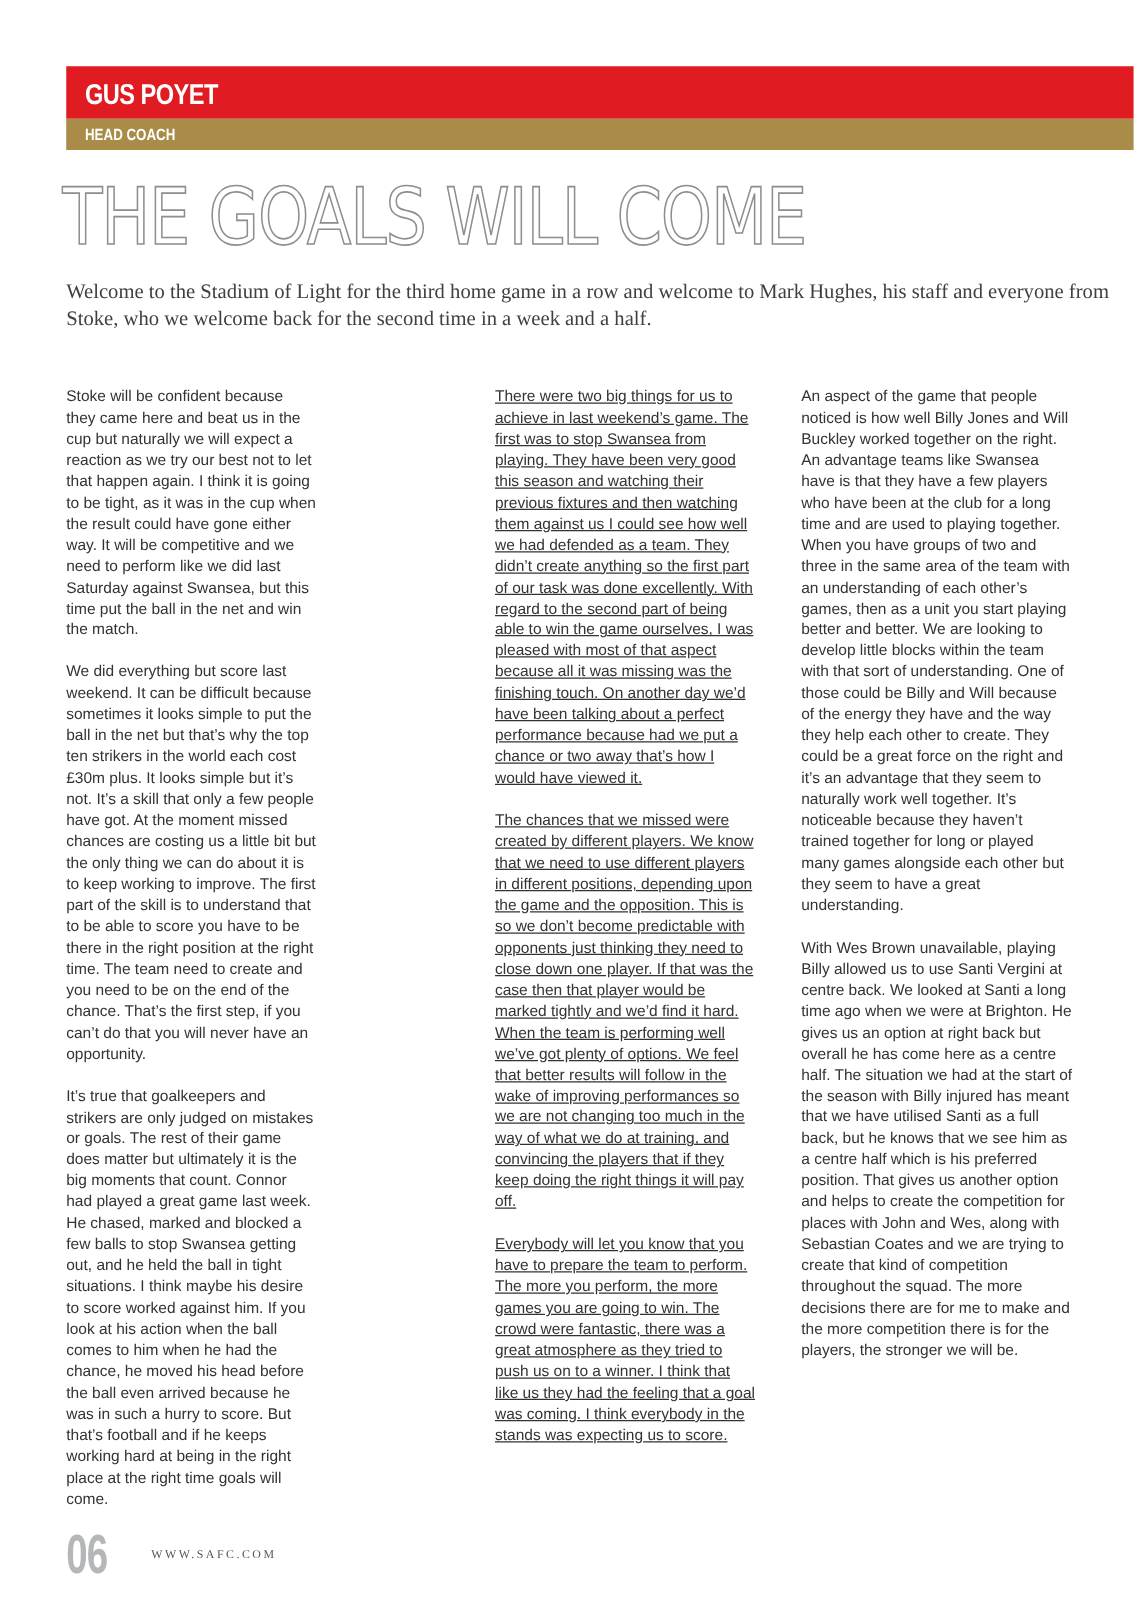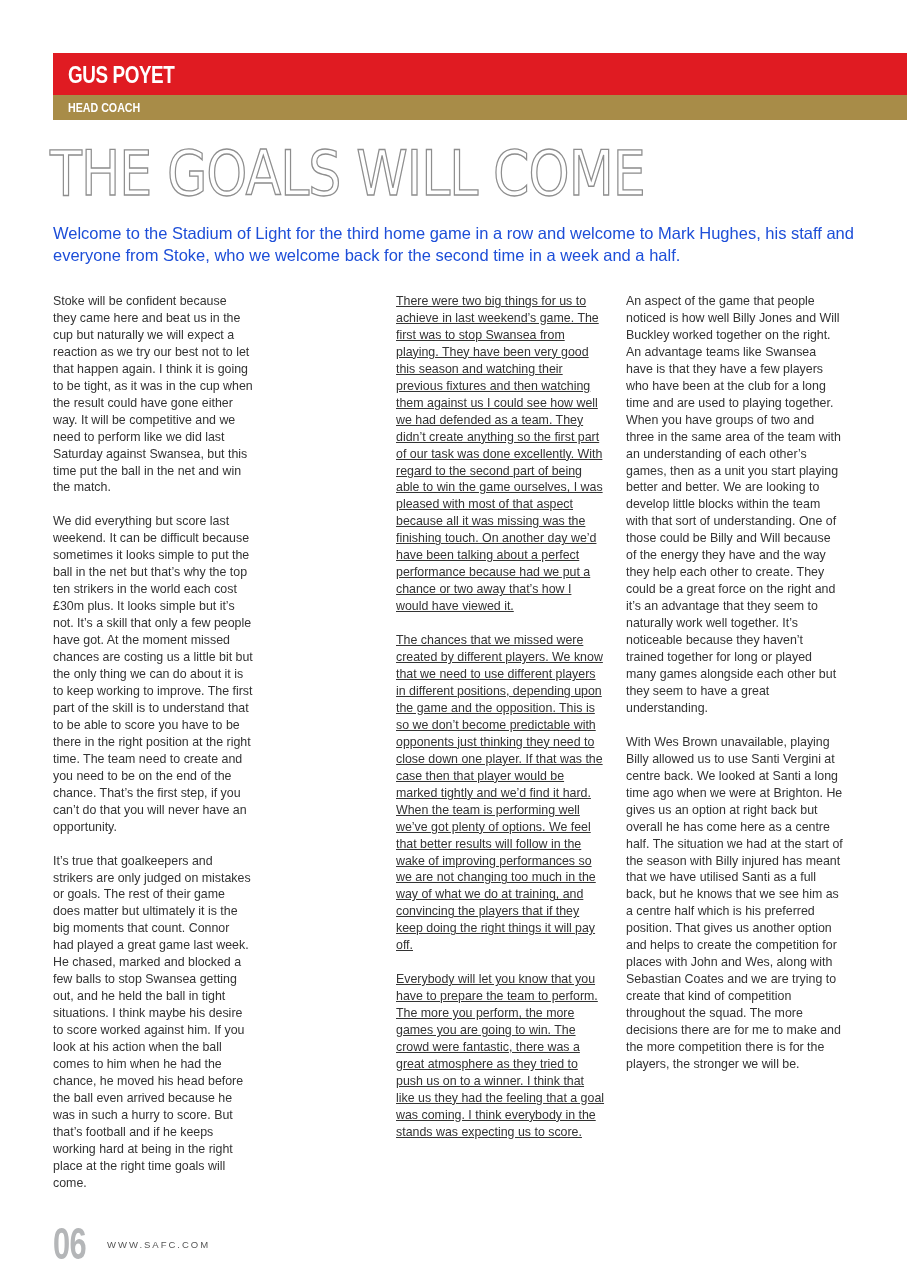--- a/index.html
+++ b/index.html
@@ -3,28 +3,28 @@
 <meta charset="utf-8">
 <style>
   html, body { margin: 0; padding: 0; background: #ffffff; }
   body { width: 907px; height: 1280px; position: relative; overflow: hidden; font-family: "DejaVu Sans", sans-serif; }
   .band-red { position: absolute; left: 53px; top: 53px; width: 854px; height: 42px; background: #e01b22; }
   .band-gold { position: absolute; left: 53px; top: 95px; width: 854px; height: 25px; background: #a88c48; }
   .coach-name { position: absolute; left: 68px; top: 60px; color: #fff; font-family: "Liberation Sans", sans-serif; font-weight: bold; font-size: 23px; letter-spacing: -0.5px; transform: scaleX(0.82); transform-origin: left center; line-height: 30px; }
   .coach-role { position: absolute; left: 68px; top: 98px; color: #fff; font-family: "Liberation Sans", sans-serif; font-weight: bold; font-size: 13px; transform: scaleX(0.82); transform-origin: left center; line-height: 20px; }
   .headline { position: absolute; left: 50px; top: 136px; font-family: "DejaVu Sans", sans-serif; font-weight: 200; font-size: 63px; color: #8e8e8e; line-height: 76px; white-space: nowrap; letter-spacing: -1px; transform: scaleX(0.92); transform-origin: left center; -webkit-text-stroke: 0; font-stretch: condensed; }
   .headline span { font-weight: normal; color: transparent; -webkit-text-stroke: 1.3px #8e8e8e; }
-  .intro { position: absolute; left: 53px; top: 222px; width: 840px; font-family: Liberation Sans, sans-serif; font-size: 16.5px; line-height: 22px; color: #1d4ed8; }
+  .intro { position: absolute; left: 53px; top: 222px; width: 840px; font-family: Liberation Serif, serif; font-size: 16.5px; line-height: 22px; color: #404040; }
   .col { position: absolute; top: 293px; width: 200px; font-family: "Liberation Sans", sans-serif; font-size: 12.4px; line-height: 16.95px; color: #333; }
-  .col p { margin: 0 0 17px 0; }
+  .col p { margin: 16px 0 17px 0; }
   .col1 { left: 53px; width: 200px; }
   .col2 { left: 396px; width: 210px; text-decoration: underline; }
-  .col3 { left: 626px; width: 218px; }
+  .col3 { left: 641px; width: 218px; }
   .page-num { position: absolute; left: 53px; top: 1220px; font-family: "Liberation Sans", sans-serif; font-weight: bold; font-size: 44px; color: #b4b6b8; line-height: 48px; transform: scaleX(0.7); transform-origin: left center; letter-spacing: -1px; }
-  .site { position: absolute; left: 107px; top: 1239px; font-family: Liberation Sans, sans-serif; font-size: 9.5px; letter-spacing: 2px; color: #555; }
+  .site { position: absolute; left: 121px; top: 1239px; font-family: Liberation Serif, serif; font-size: 9.5px; letter-spacing: 2px; color: #555; }
 </style>
 </head>
 <body>
 
 <div class="band-red"></div>
 <div class="band-gold"></div>
 <div class="coach-name">GUS POYET</div>
 <div class="coach-role">HEAD COACH</div>
 
 <div class="headline"><span>THE GOALS WILL COME</span></div>

